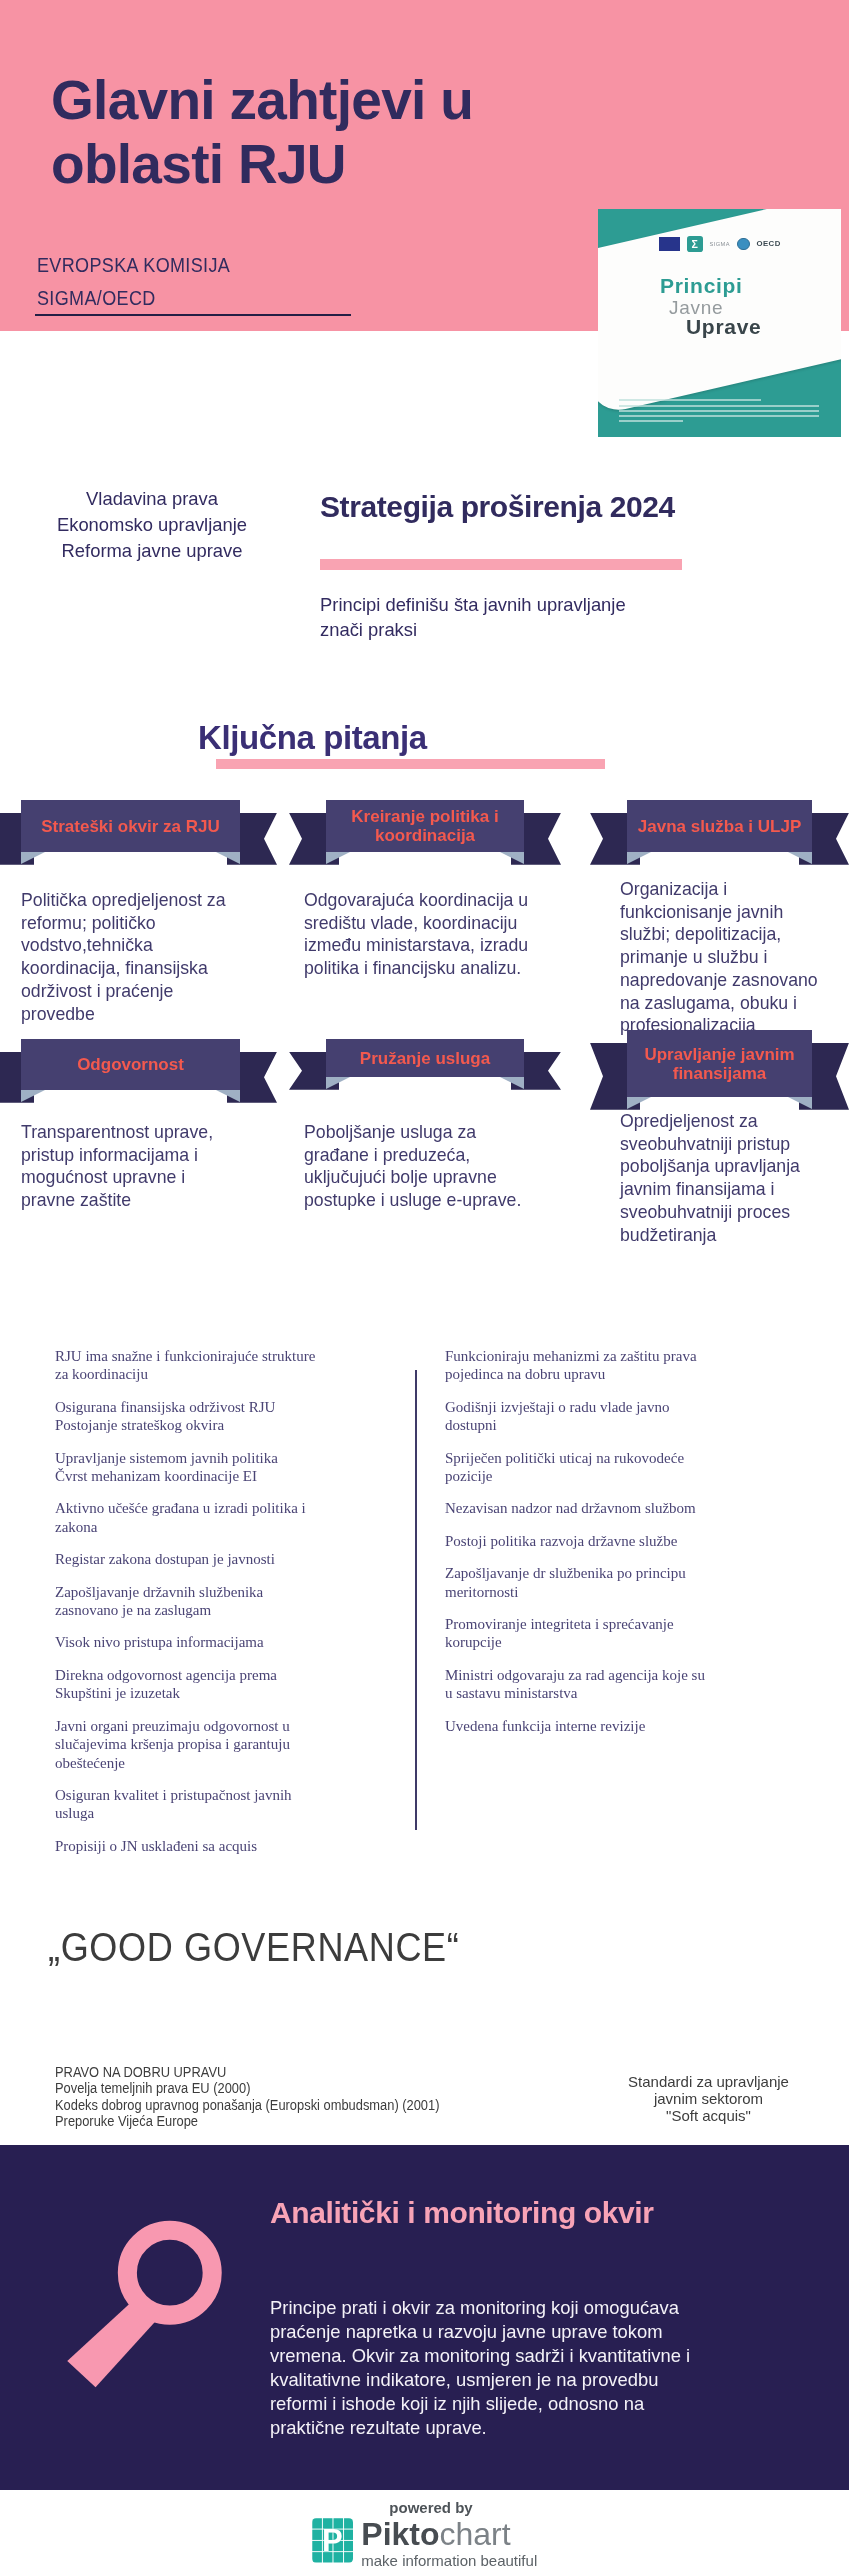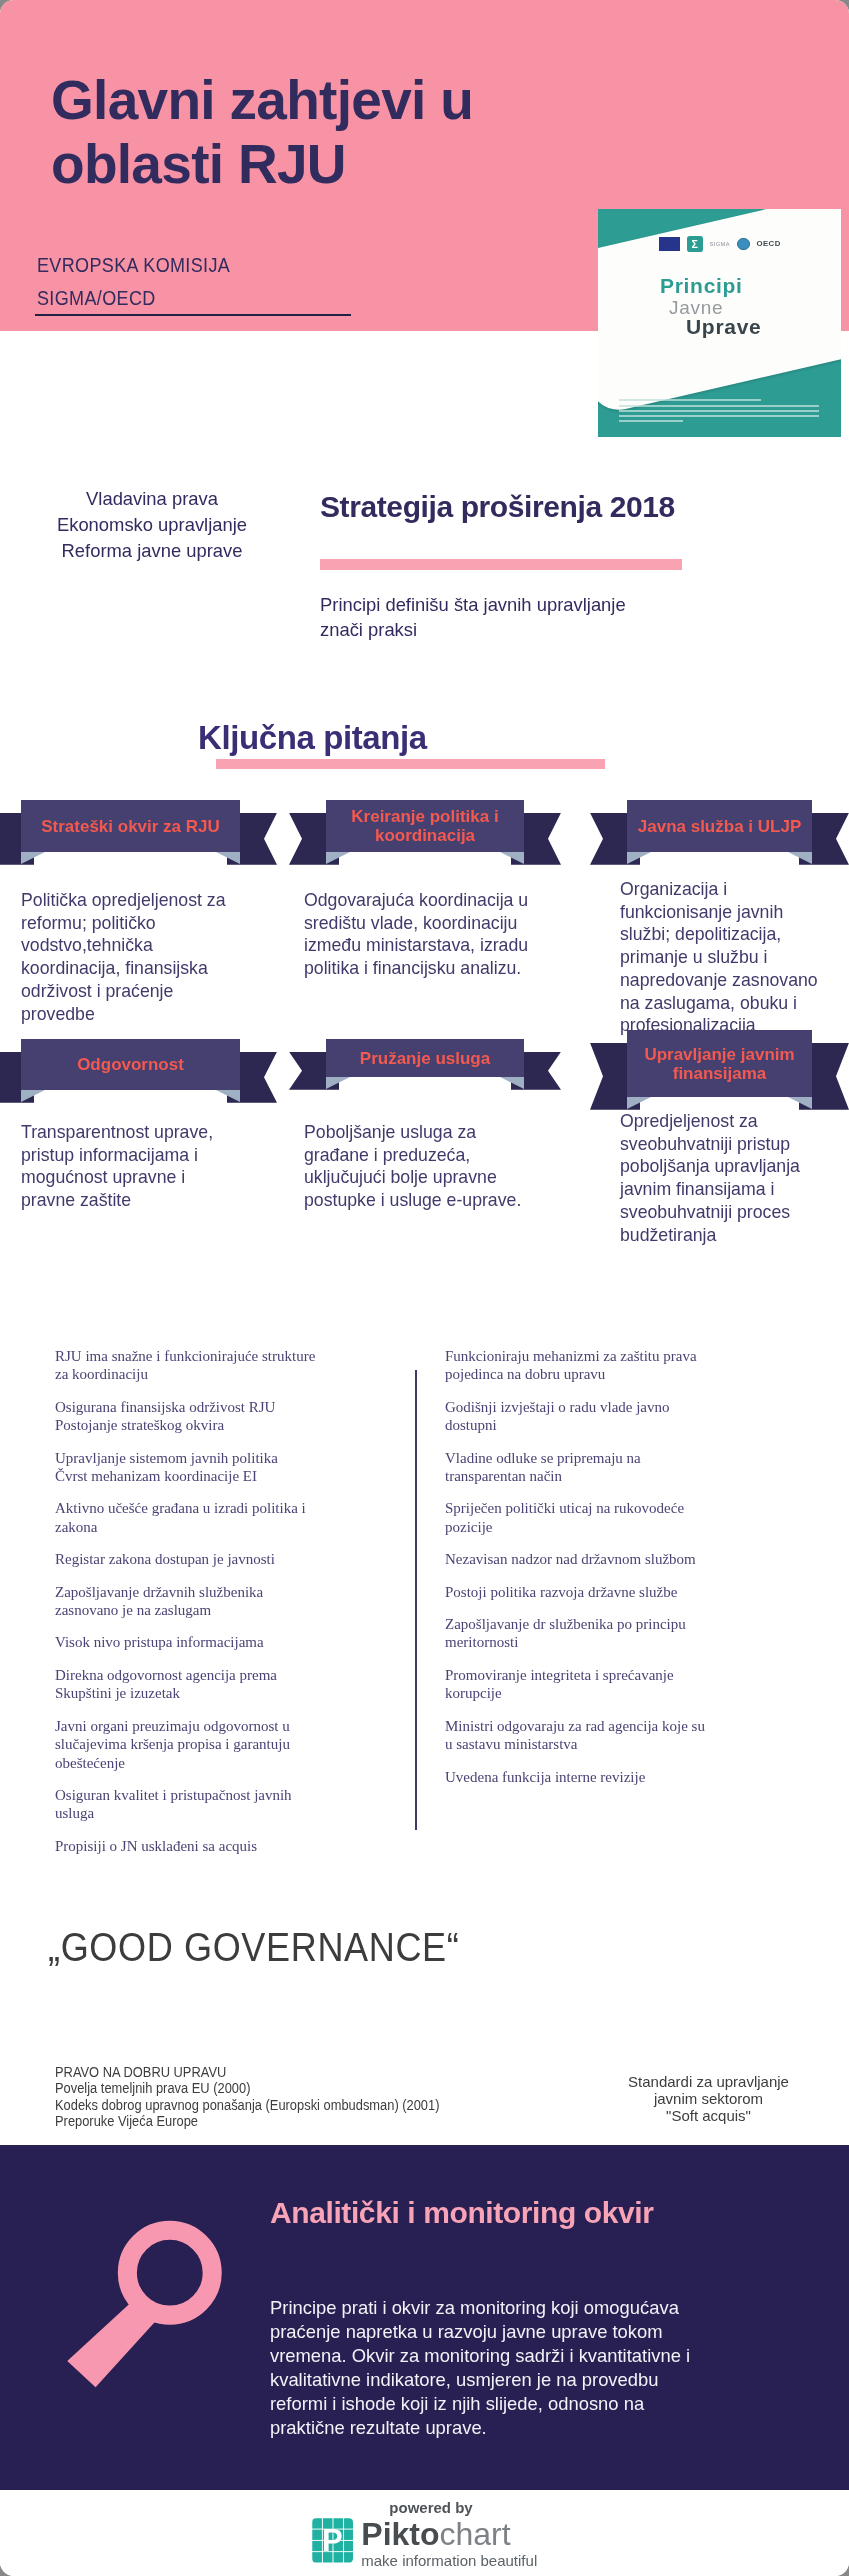--- a/index.html
+++ b/index.html
@@ -1,20 +1,19 @@
 <!DOCTYPE html>
 <html style="font-size:11.3px"><head>
 <meta charset="utf-8">
 <style>
   html,body{margin:0;padding:0;background:#888;}
   #canvas{
     position:relative;width:849px;height:2576px;margin:0 auto;
     background:#ffffff;overflow:hidden;
     font-family:"Liberation Sans", sans-serif;
-    border-radius:14px;
   }
   .abs{position:absolute;}
   .pre{white-space:pre-line;}
 
   
   .pink-band{left:0;top:0;width:849px;height:331px;background:#f793a4;}
   .main-title{left:51px;top:68px;width:743px;font-size:55px;line-height:64px;
     font-weight:bold;color:#312b5e;letter-spacing:-0.7px;}
   .subtitle{left:37px;top:249px;font-size:20px;line-height:33px;color:#312b5e;
     transform:scaleX(.9);transform-origin:left top;letter-spacing:0.4px;}
@@ -129,21 +128,21 @@
     <div class="bk-fine" style="top:190px;width:142px"></div>
     <div class="bk-fine" style="top:196px"></div>
     <div class="bk-fine" style="top:201px"></div>
     <div class="bk-fine" style="top:206px"></div>
     <div class="bk-fine" style="top:211px;width:64px"></div>
   </div>
 
   <div class="abs pillars pre">Vladavina prava
 Ekonomsko upravljanje
 Reforma javne uprave</div>
-  <div class="abs strategy-title">Strategija proširenja 2018</div>
+  <div class="abs strategy-title">Strategija proširenja 2024</div>
   <div class="abs strategy-bar"></div>
   <div class="abs strategy-note pre">Principi definišu šta javnih upravljanje
 znači  praksi</div>
 
   <div class="abs ki-heading">Ključna pitanja</div>
   <div class="abs ki-bar"></div>
 
   <div class="ribbon" style="left:21px;top:800px;width:219px;height:52px">
     <div class="tail l"></div>
     <div class="tail r"></div>
@@ -246,22 +245,20 @@
     <div class="req-item">Osiguran kvalitet i pristupačnost javnih
 usluga</div>
     <div class="req-item">Propisiji o JN usklađeni sa acquis</div>
   </div>
 
   <div class="abs req-col" style="left:445px;top:1347px;width:361px">
     <div class="req-item">Funkcioniraju mehanizmi za zaštitu prava
 pojedinca na dobru upravu</div>
     <div class="req-item">Godišnji izvještaji o radu vlade javno
 dostupni</div>
-    <div class="req-item">Vladine  odluke  se  pripremaju  na
- transparentan  način</div>
     <div class="req-item">Spriječen politički uticaj na rukovodeće
 pozicije</div>
     <div class="req-item">Nezavisan nadzor nad državnom službom</div>
     <div class="req-item">Postoji politika razvoja državne službe</div>
     <div class="req-item">Zapošljavanje dr službenika po principu
 meritornosti</div>
     <div class="req-item">Promoviranje   integriteta i sprećavanje
 korupcije</div>
     <div class="req-item">Ministri odgovaraju za rad agencija koje su
 u sastavu ministarstva</div>

